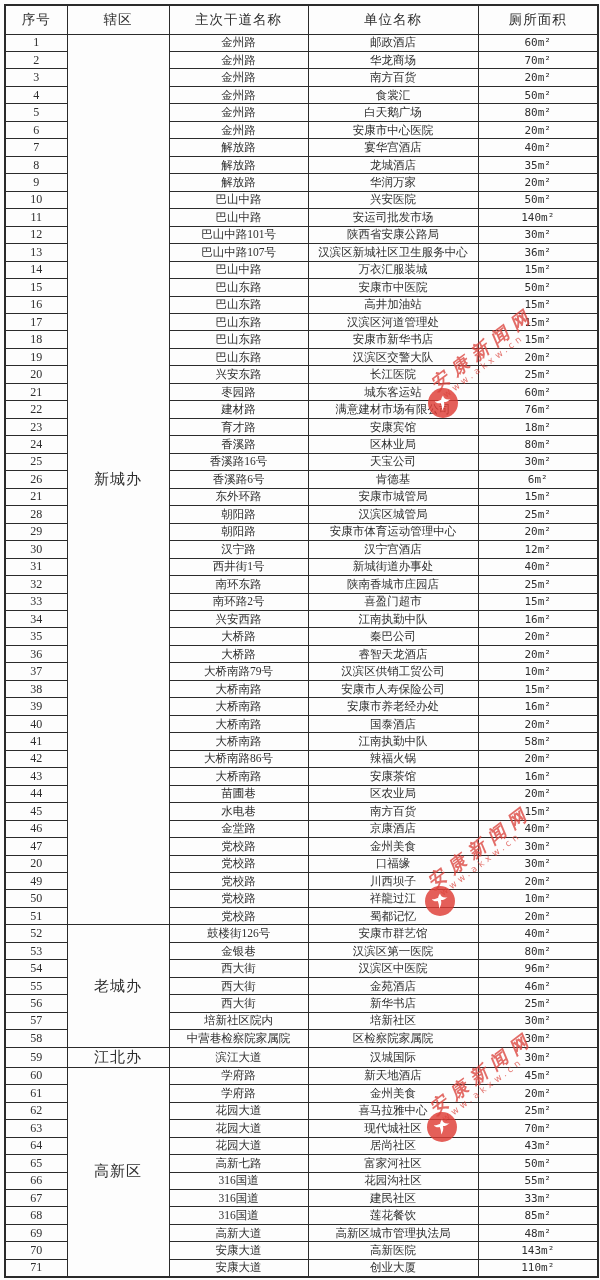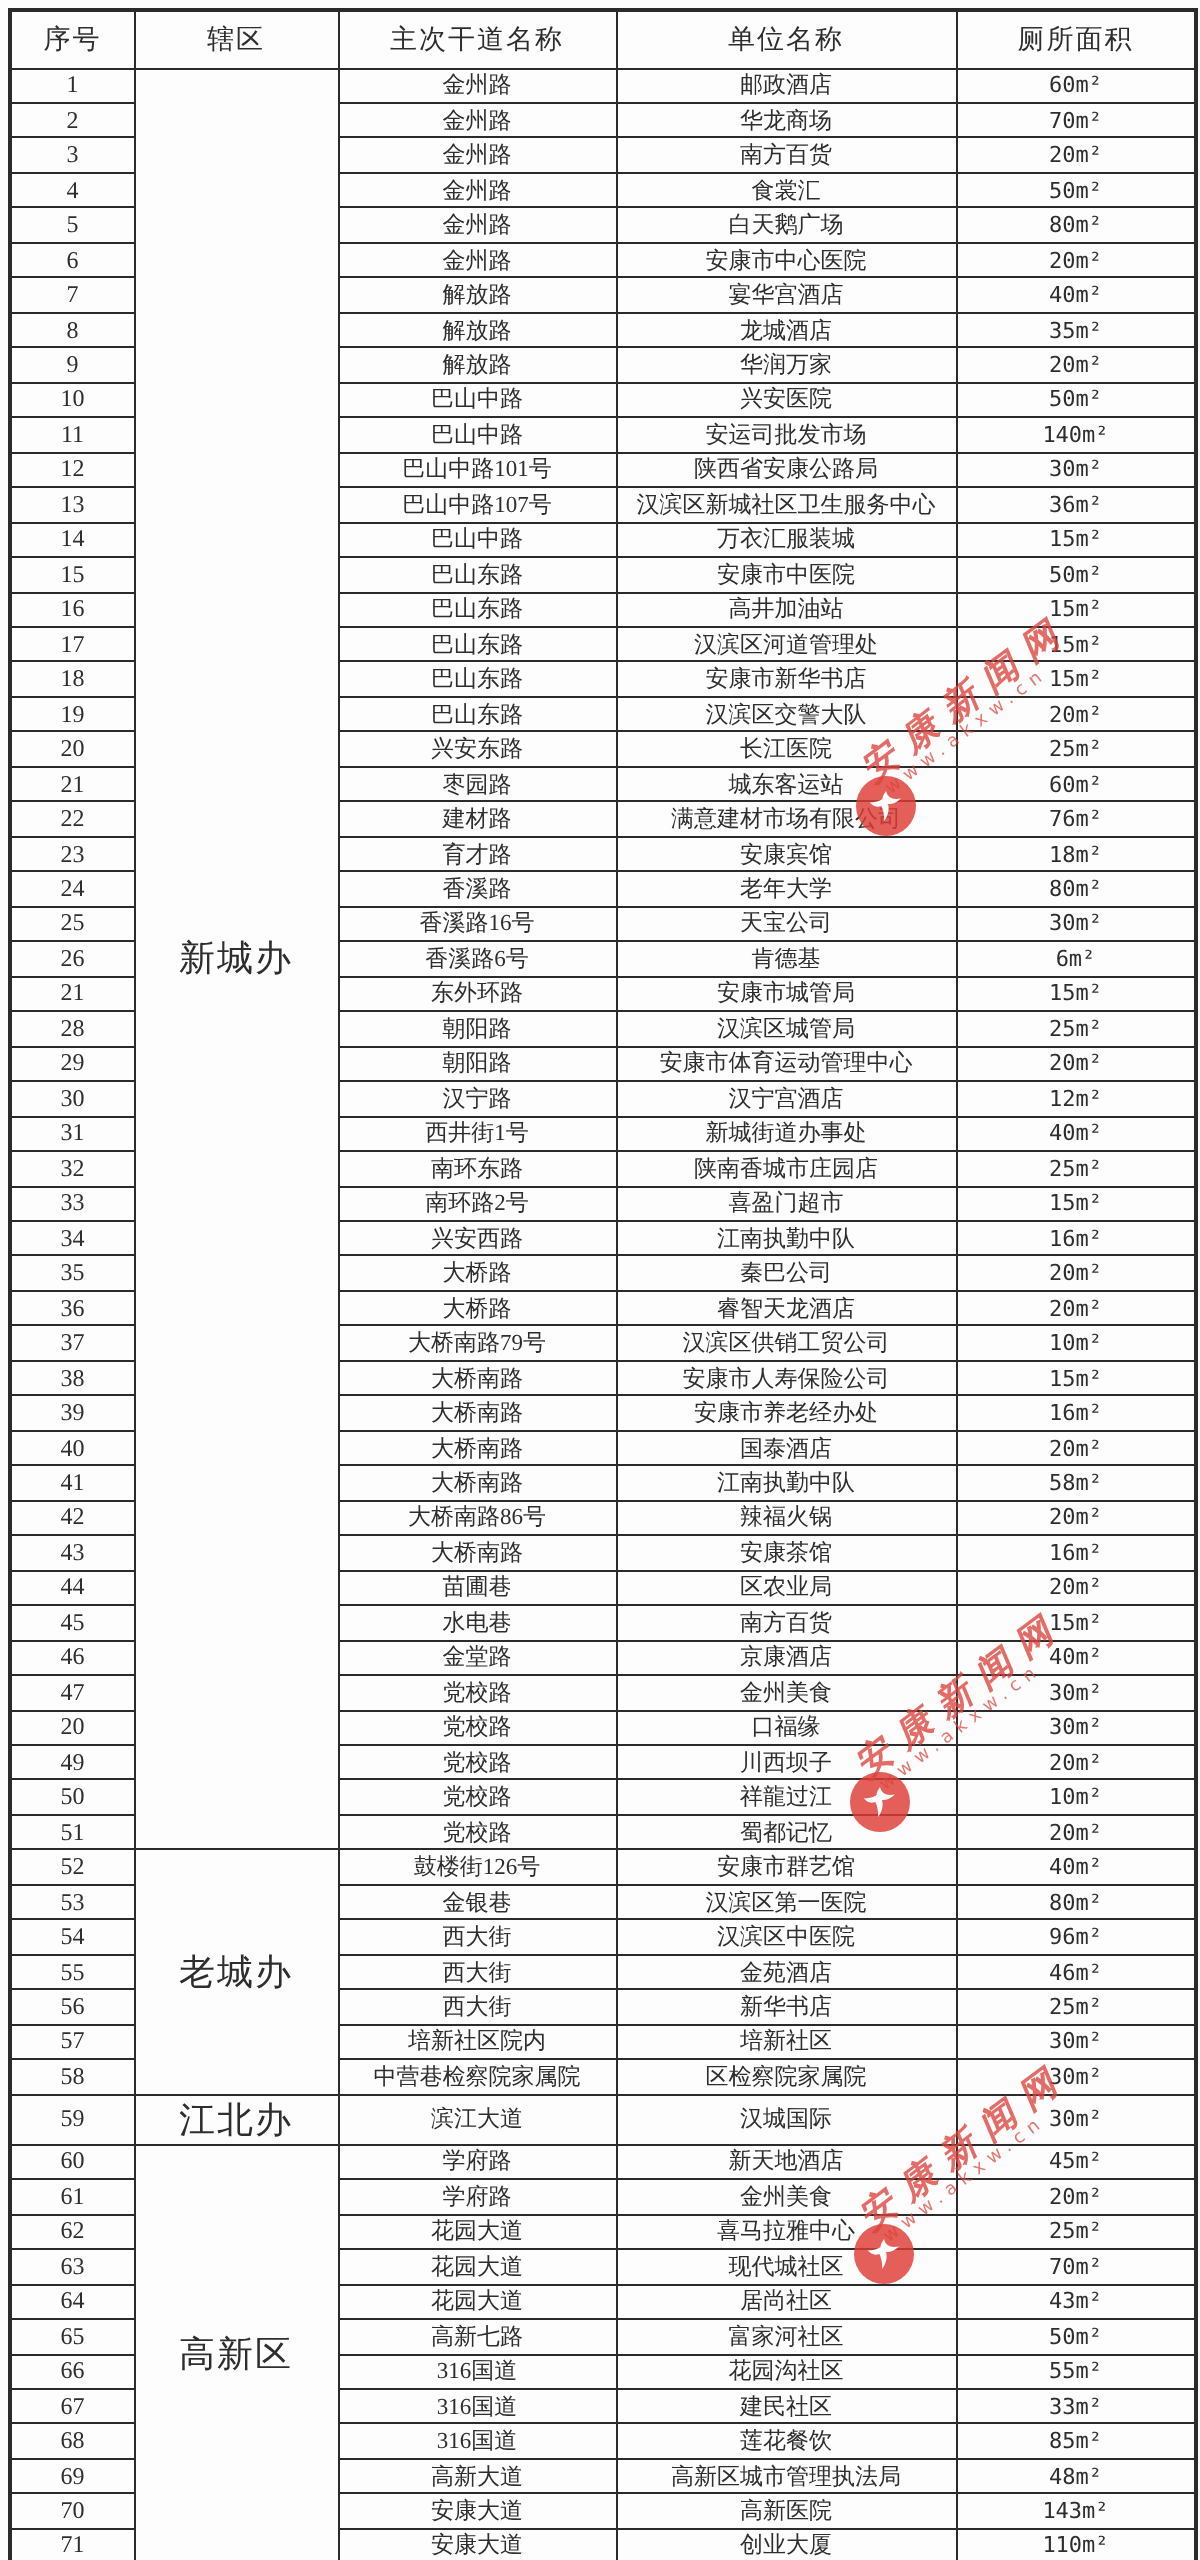--- a/index.html
+++ b/index.html
@@ -16,21 +16,21 @@
   }
   .toilet-table th,.toilet-table td{
     border:1px solid #2b2b2b;
     text-align:center;vertical-align:middle;
     padding:0 1px;overflow:hidden;white-space:nowrap;
   }
   .toilet-table thead tr{height:29px;}
   .toilet-table thead th{font-size:13.5px;font-weight:normal;letter-spacing:1px;}
   .toilet-table tbody tr{height:17.47px;}
   .toilet-table td.c-no{font-size:12px;}
-  .toilet-table td.c-district{font-size:18px;letter-spacing:1px;}
+  .toilet-table td.c-district{font-size:15px;letter-spacing:1px;}
   .toilet-table td.c-road{font-size:11.5px;}
   .toilet-table td.c-unit{font-size:11.5px;}
   .toilet-table td.c-area{font-size:11px;font-family:"DejaVu Sans Mono","Liberation Mono",monospace;}
 
   
   .wm{position:absolute;width:180px;height:120px;pointer-events:none;z-index:5;}
   .wm-stamp{
     position:absolute;left:0;bottom:0;width:30px;height:30px;border-radius:50%;
     background:rgba(222,60,52,0.82);
     display:flex;align-items:center;justify-content:center;
@@ -211,21 +211,21 @@
         </tr>
         <tr>
           <td class="c-no">23</td>
           <td class="c-road">育才路</td>
           <td class="c-unit">安康宾馆</td>
           <td class="c-area">18m²</td>
         </tr>
         <tr>
           <td class="c-no">24</td>
           <td class="c-road">香溪路</td>
-          <td class="c-unit">老年大学</td>
+          <td class="c-unit">区林业局</td>
           <td class="c-area">80m²</td>
         </tr>
         <tr>
           <td class="c-no">25</td>
           <td class="c-road">香溪路16号</td>
           <td class="c-unit">天宝公司</td>
           <td class="c-area">30m²</td>
         </tr>
         <tr>
           <td class="c-no">26</td>

